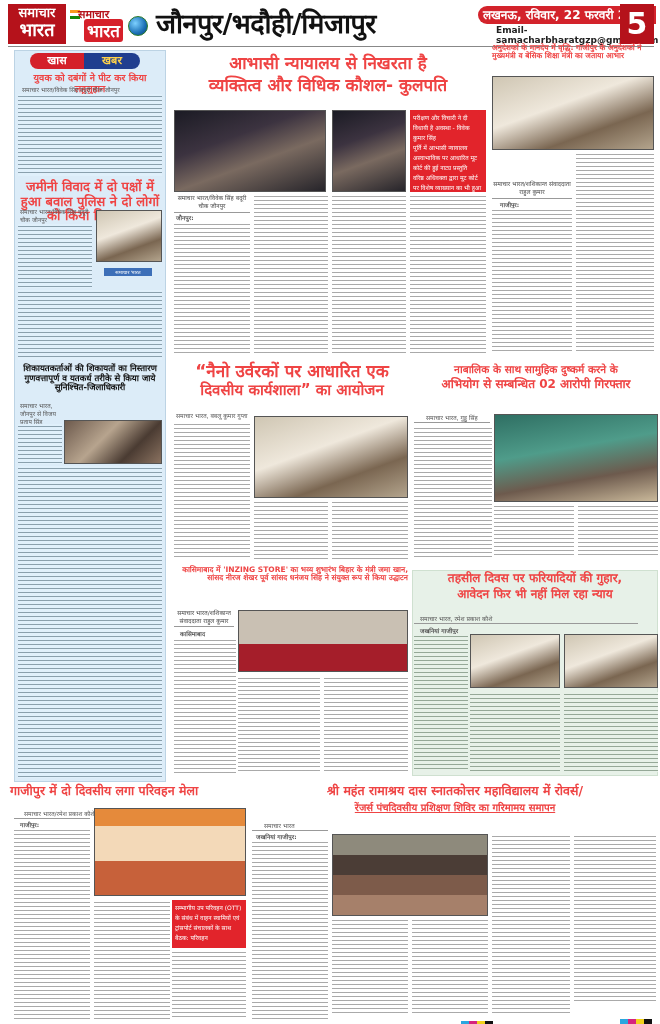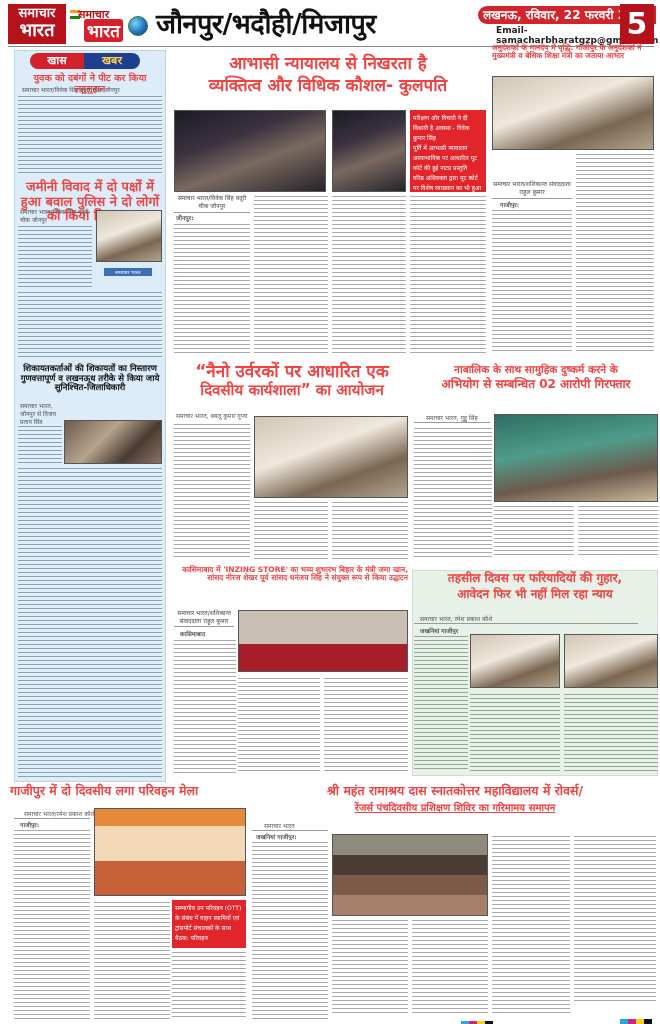--- a/index.html
+++ b/index.html
@@ -81,21 +81,21 @@
 <div class="abs byline" style="left:22px;top:86px;width:140px;">समाचार भारत/विवेक सिंह बदूरी चौक जौनपुर</div>
 <div class="abs txtb" style="left:18px;top:94px;width:144px;height:82px;"></div>
 
 <div class="abs head sh2" style="left:18px;top:180px;width:144px;">जमीनी विवाद में दो पक्षों में हुआ बवाल पुलिस ने दो लोगों को किया गिरफ्तार</div>
 <div class="abs byline" style="left:20px;top:208px;width:70px;">समाचार भारत/विवेक सिंह बदूरी चौक जौनपुर</div>
 <div class="abs txtb" style="left:18px;top:224px;width:74px;height:64px;"></div>
 <div class="abs photo light" style="left:96px;top:210px;width:66px;height:52px;"></div>
 <div class="abs" style="left:104px;top:268px;width:48px;height:8px;background:#3d6fb8;color:#fff;font-size:5px;text-align:center;line-height:8px;">समाचार भारत</div>
 <div class="abs txtb" style="left:18px;top:290px;width:144px;height:70px;"></div>
 
-<div class="abs head" style="left:18px;top:364px;width:144px;font-size:8.5px;color:#111;">शिकायतकर्ताओं की शिकायतों का निस्तारण गुणवत्तापूर्ण व लखनऊ्ध तरीके से किया जाये सुनिश्चित-जिलाधिकारी</div>
+<div class="abs head" style="left:18px;top:364px;width:144px;font-size:8.5px;color:#111;">शिकायतकर्ताओं की शिकायतों का निस्तारण गुणवत्तापूर्ण व यतकर्ध तरीके से किया जाये सुनिश्चित-जिलाधिकारी</div>
 <div class="abs byline" style="left:20px;top:402px;width:40px;">समाचार भारत, जौनपुर से विजय प्रताप सिंह</div>
 <div class="abs txtb" style="left:18px;top:424px;width:44px;height:40px;"></div>
 <div class="abs photo" style="left:64px;top:420px;width:98px;height:44px;"></div>
 <div class="abs txtb" style="left:18px;top:466px;width:144px;height:312px;"></div>
 
 <div class="abs head" style="left:172px;top:54px;width:312px;font-size:17px;">आभासी न्यायालय से निखरता है</div>
 <div class="abs head" style="left:172px;top:76px;width:312px;font-size:17px;">व्यक्तित्व और विधिक कौशल- कुलपति</div>
 <div class="abs photo dark" style="left:174px;top:110px;width:152px;height:82px;"></div>
 <div class="abs cap" style="left:174px;top:194px;width:76px;">समाचार भारत/विवेक सिंह बदूरी चौक जौनपुर</div>
 <div class="abs rule" style="left:174px;top:212px;width:76px;"></div>

